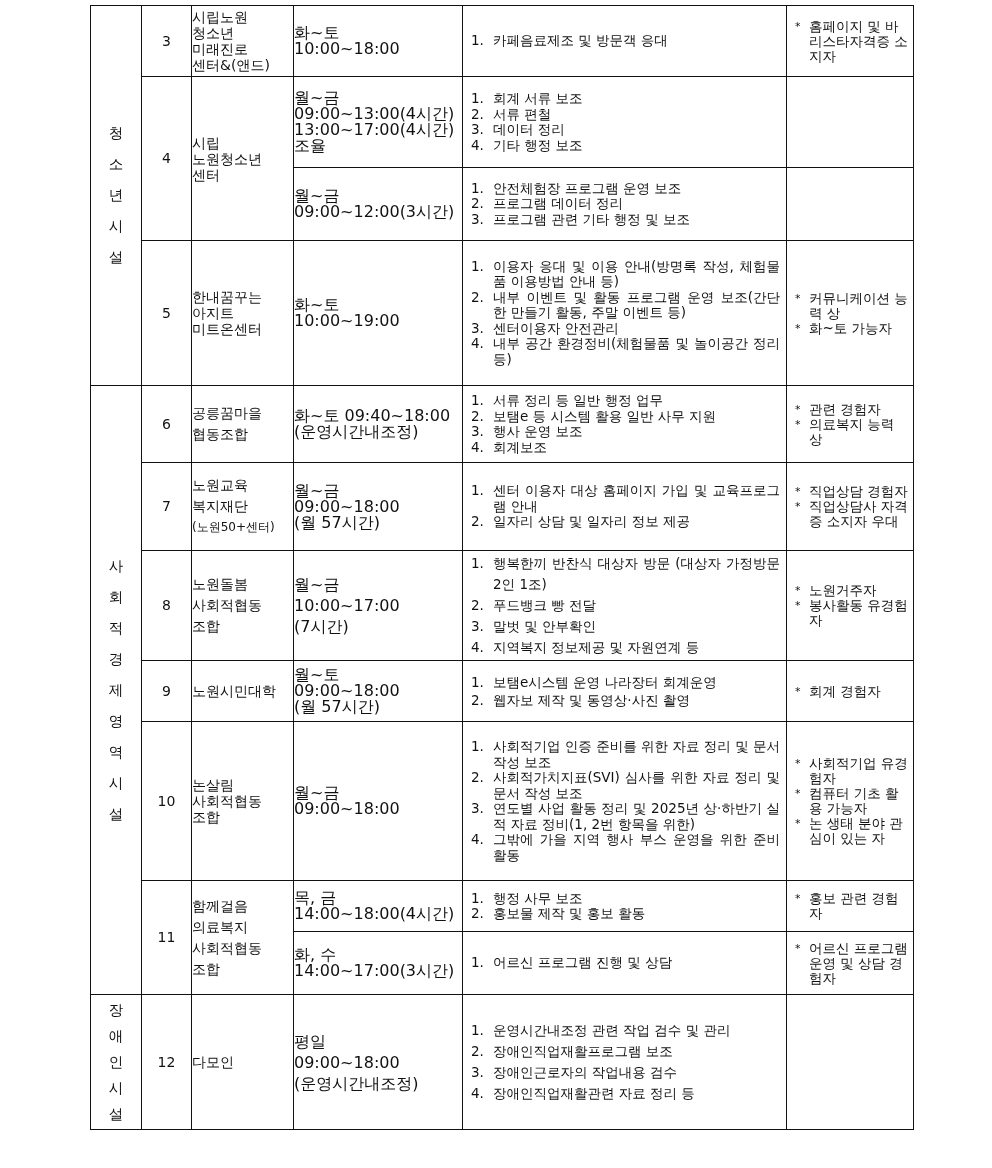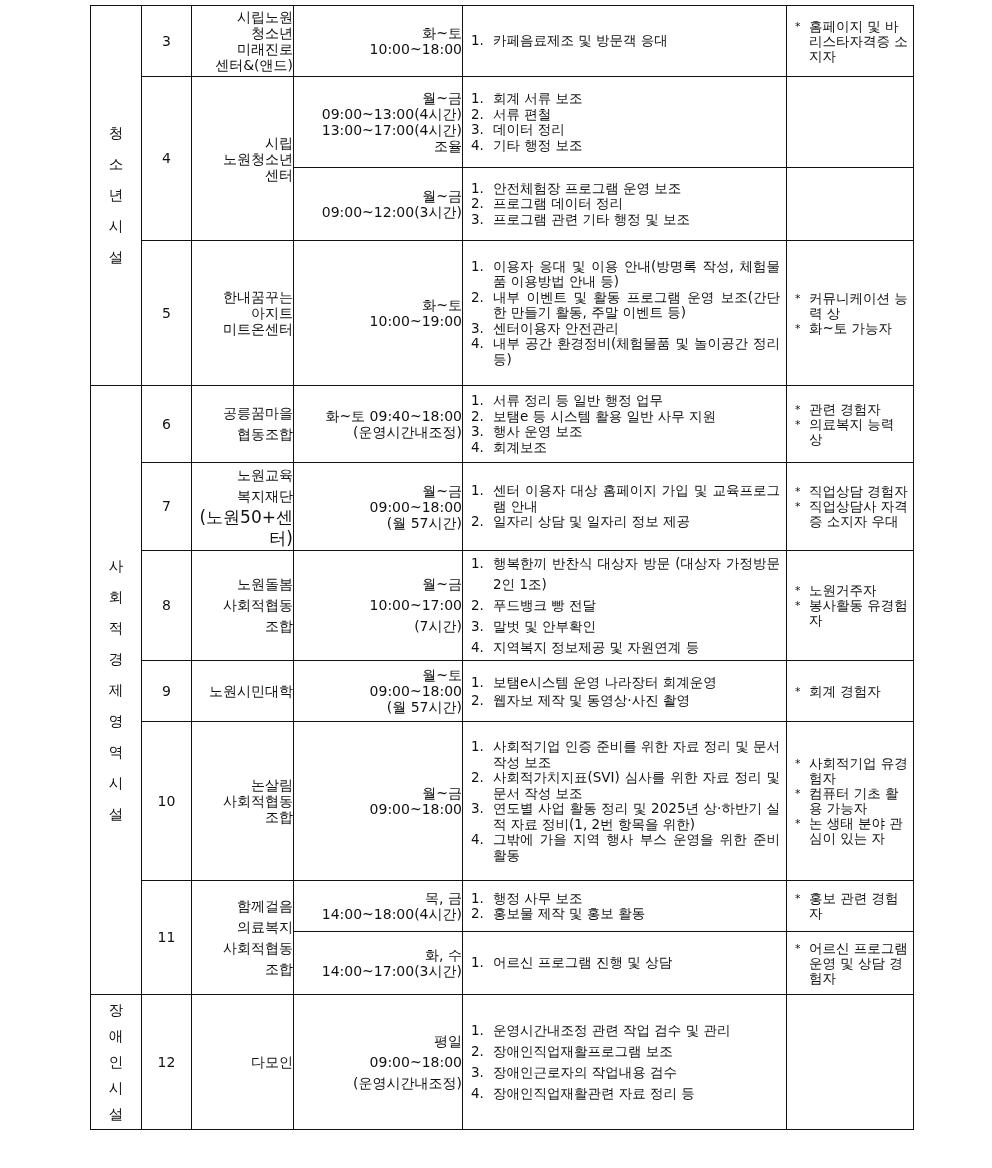--- a/index.html
+++ b/index.html
@@ -42,28 +42,28 @@
     text-align: center;
     font-size: 14.5px;
     line-height: 31px;
   }
   .cat span { display: block; }
   .no {
     text-align: center;
     font-size: 14px;
   }
   .org {
-    text-align: right;
+    text-align: left;
     font-size: 14px;
     line-height: 16px;
   }
   .org span, .time span { display: block; }
   .time {
-    text-align: right;
-    font-size: 14px;
+    text-align: left;
+    font-size: 16px;
     line-height: 16px;
   }
   .tasks {
     padding: 2px 6px 2px 8px !important;
     font-size: 13.5px;
     line-height: 15.5px;
     text-align: justify;
   }
   .tasks ol {
     list-style: none;
@@ -257,21 +257,21 @@
           <li><span class="star">*</span><span>의료복지 능력 상</span></li>
         </ul>
       </td>
     </tr>
 
     <tr style="height:88px">
       <td class="no">7</td>
       <td class="org" style="line-height:21px">
         <span>노원교육</span>
         <span>복지재단</span>
-        <span style="font-size:17px">(노원50+센터)</span>
+        <span style="font-size:12px">(노원50+센터)</span>
       </td>
       <td class="time">
         <span>월~금</span>
         <span>09:00~18:00</span>
         <span>(월 57시간)</span>
       </td>
       <td class="tasks">
         <ol>
           <li><span class="num">1.</span><span>센터 이용자 대상 홈페이지 가입 및 교육프로그램 안내</span></li>
           <li><span class="num">2.</span><span>일자리 상담 및 일자리 정보 제공</span></li>

